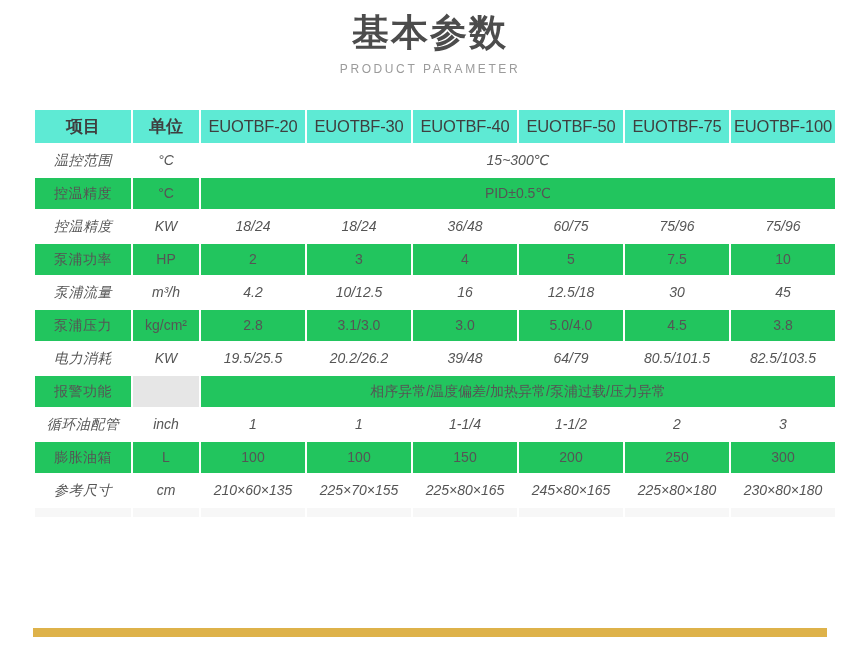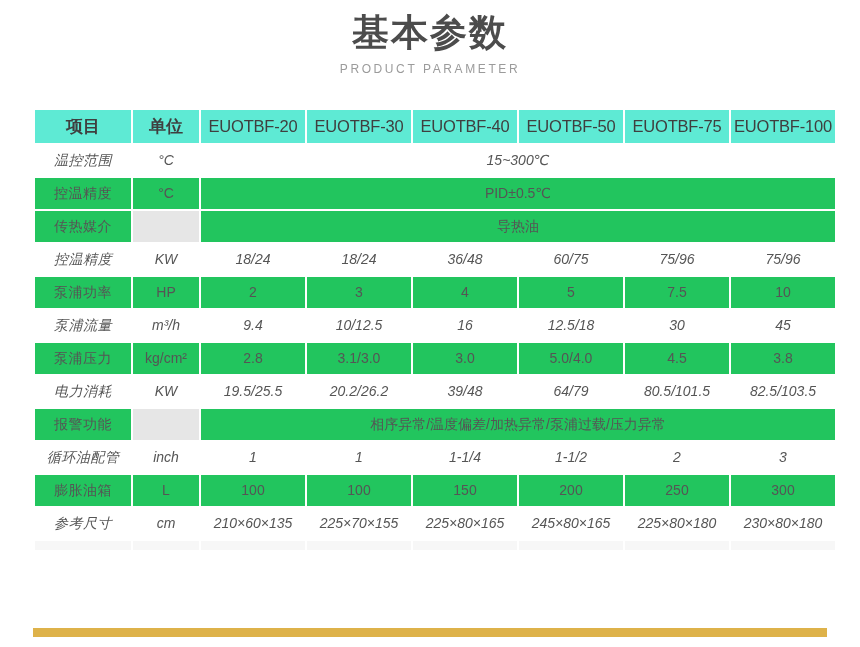--- a/index.html
+++ b/index.html
@@ -174,25 +174,20 @@
           <tr class="odd">
             <td class="label filled">温控范围</td>
             <td class="unit filled">°C</td>
             <td class="merged filled" colspan="6">15~300℃</td>
           </tr>
           <tr class="even">
             <td class="label filled">控温精度</td>
             <td class="unit filled">°C</td>
             <td class="merged filled" colspan="6">PID±0.5℃</td>
           </tr>
-          <tr class="even">
-            <td class="label filled">传热媒介</td>
-            <td class="unit blank-shaded"></td>
-            <td class="merged filled" colspan="6">导热油</td>
-          </tr>
           <tr class="odd">
             <td class="label filled">控温精度</td>
             <td class="unit filled">KW</td>
             <td class="value filled">18/24</td>
             <td class="value filled">18/24</td>
             <td class="value filled">36/48</td>
             <td class="value filled">60/75</td>
             <td class="value filled">75/96</td>
             <td class="value filled">75/96</td>
           </tr>
@@ -202,21 +197,21 @@
             <td class="value filled">2</td>
             <td class="value filled">3</td>
             <td class="value filled">4</td>
             <td class="value filled">5</td>
             <td class="value filled">7.5</td>
             <td class="value filled">10</td>
           </tr>
           <tr class="odd">
             <td class="label filled">泵浦流量</td>
             <td class="unit filled">m³/h</td>
-            <td class="value filled">9.4</td>
+            <td class="value filled">4.2</td>
             <td class="value filled">10/12.5</td>
             <td class="value filled">16</td>
             <td class="value filled">12.5/18</td>
             <td class="value filled">30</td>
             <td class="value filled">45</td>
           </tr>
           <tr class="even">
             <td class="label filled">泵浦压力</td>
             <td class="unit filled">kg/cm²</td>
             <td class="value filled">2.8</td>

